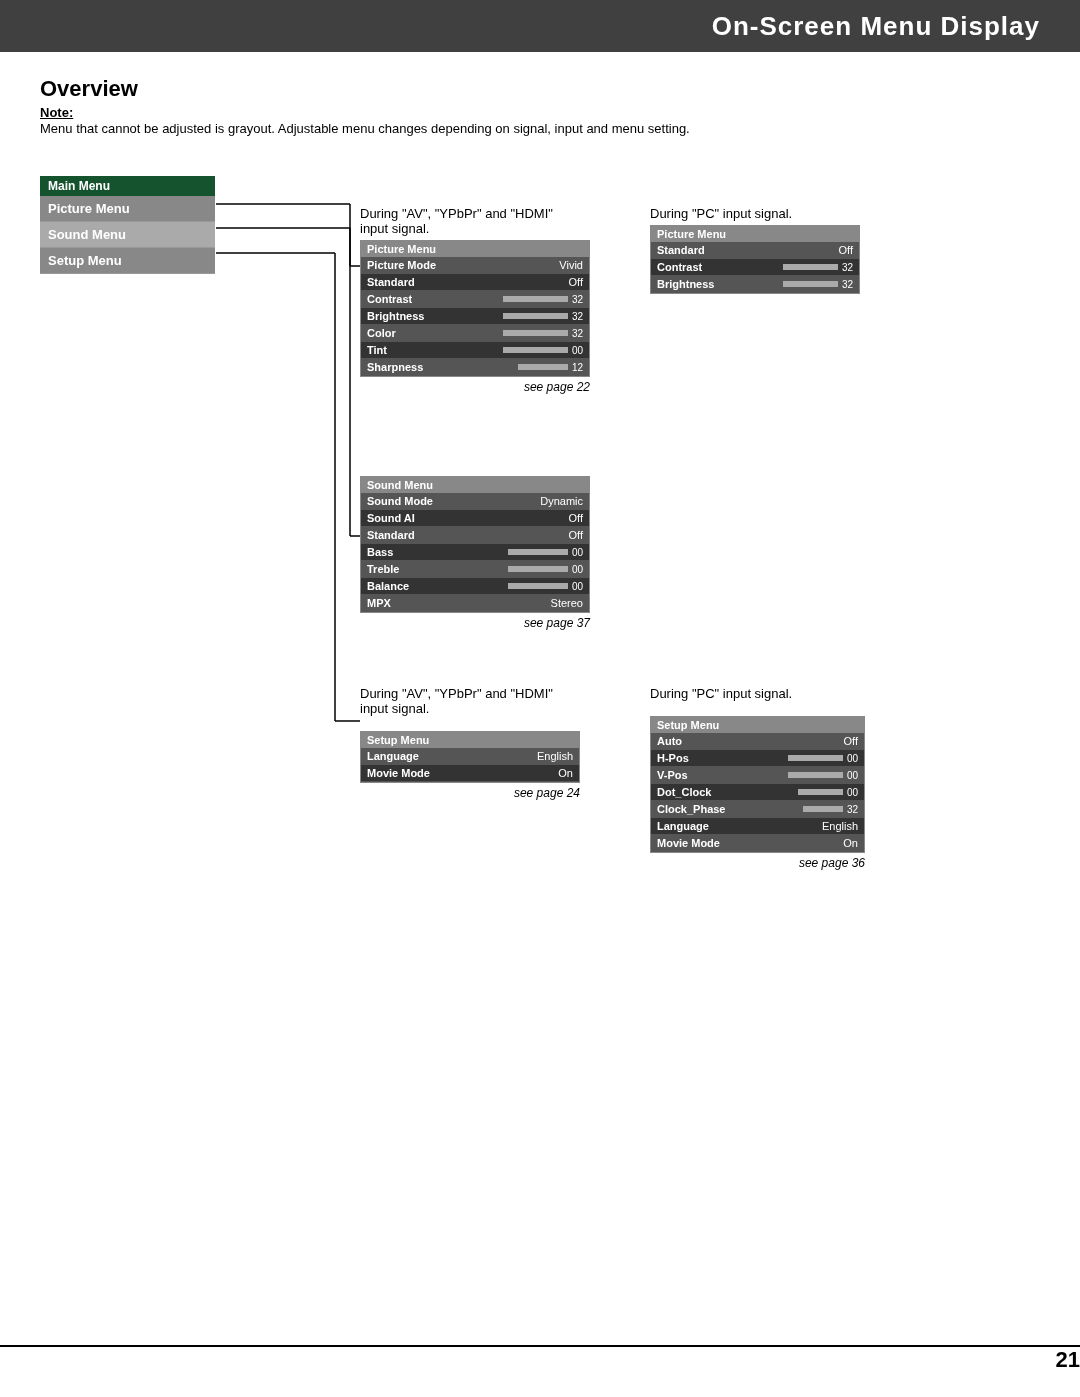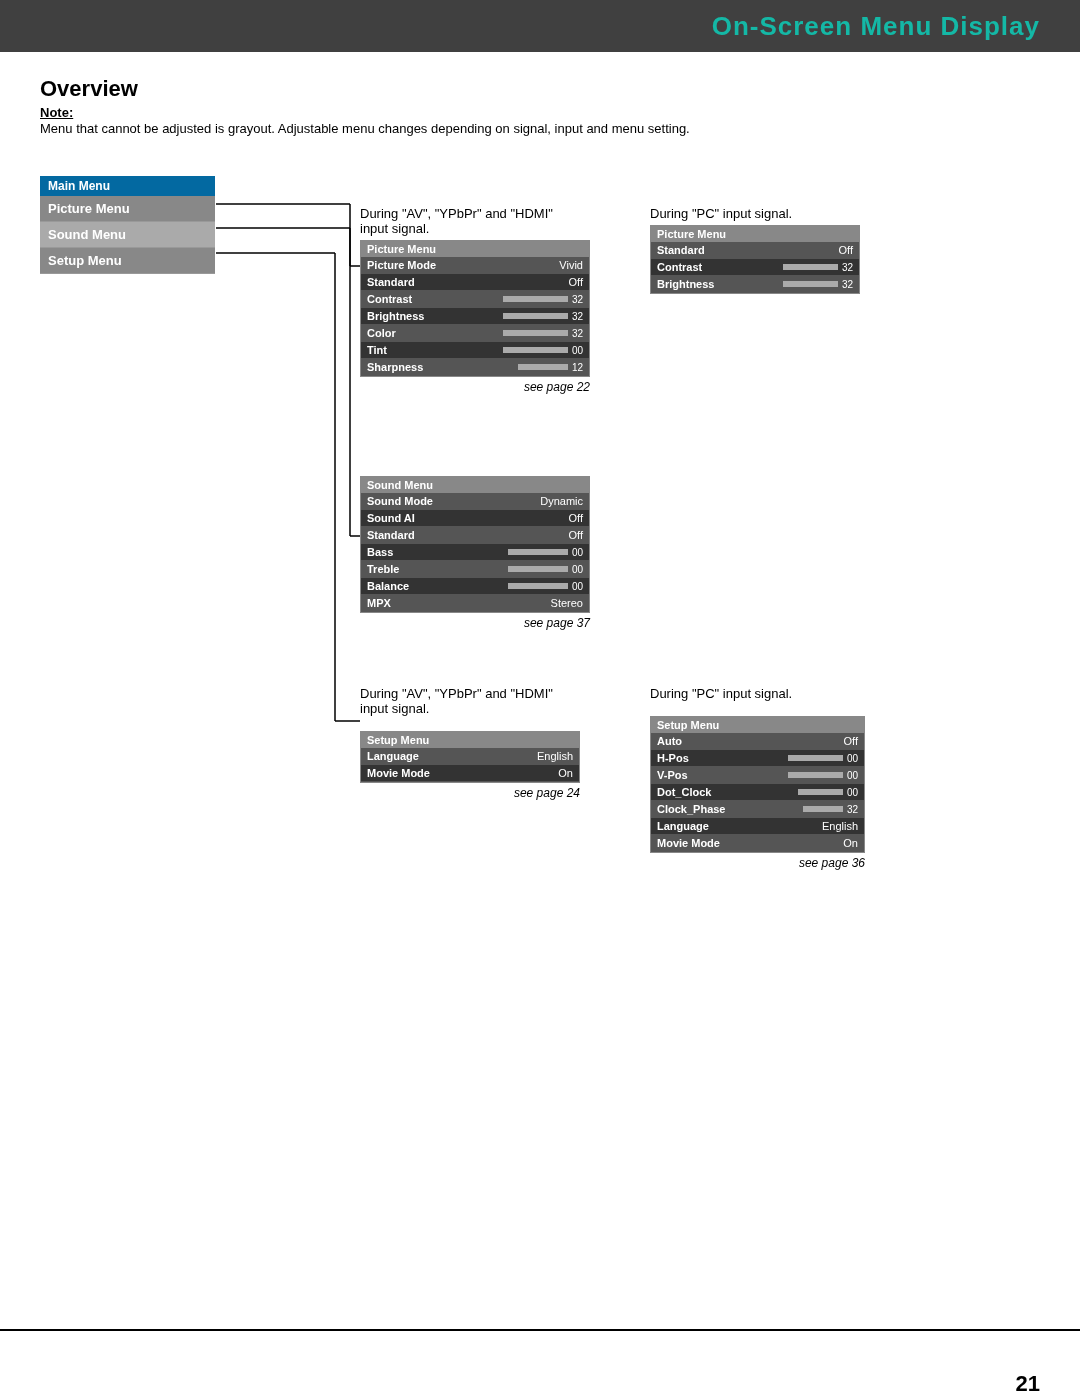--- a/index.html
+++ b/index.html
@@ -16,21 +16,21 @@
     
     .top-bar {
       background: #404040;
       height: 52px;
       display: flex;
       align-items: center;
       justify-content: flex-end;
       padding-right: 40px;
     }
     .top-title {
-      color: #14b8a6;
+      color: #ffffff;
       font-size: 26px;
       font-weight: bold;
       letter-spacing: 1px;
     }
 
     
     .content {
       padding: 24px 40px 60px 40px;
     }
 
@@ -54,21 +54,21 @@
     }
 
     
     .main-menu-box {
       position: absolute;
       left: 0;
       top: 10px;
       width: 175px;
     }
     .main-menu-header {
-      background: #0369a1;
+      background: #14532d;
       color: #fff;
       font-size: 12px;
       padding: 3px 8px;
       font-weight: bold;
     }
     .main-menu-item {
       padding: 5px 8px;
       font-size: 13px;
       font-weight: bold;
       border-bottom: 1px solid #999;
@@ -394,15 +394,15 @@
           <span class="row-value">On</span>
         </div>
       </div>
       <div class="see-page" style="width:215px;">see page 36</div>
     </div>
 
   </div>
 
 </div>
 
-<div style="position:absolute; bottom:0; left:0; right:0; height:68px; border-top:2px solid #000; background:#fff; display:flex; align-items:flex-end; justify-content:flex-end; padding-right:40px;">
+<div style="position:absolute; bottom:0; left:0; right:0; height:52px; border-top:2px solid #000; background:#fff; display:flex; align-items:flex-start; justify-content:flex-end; ">
   <span class="page-number">21</span>
 </div>
 
 </body></html>

